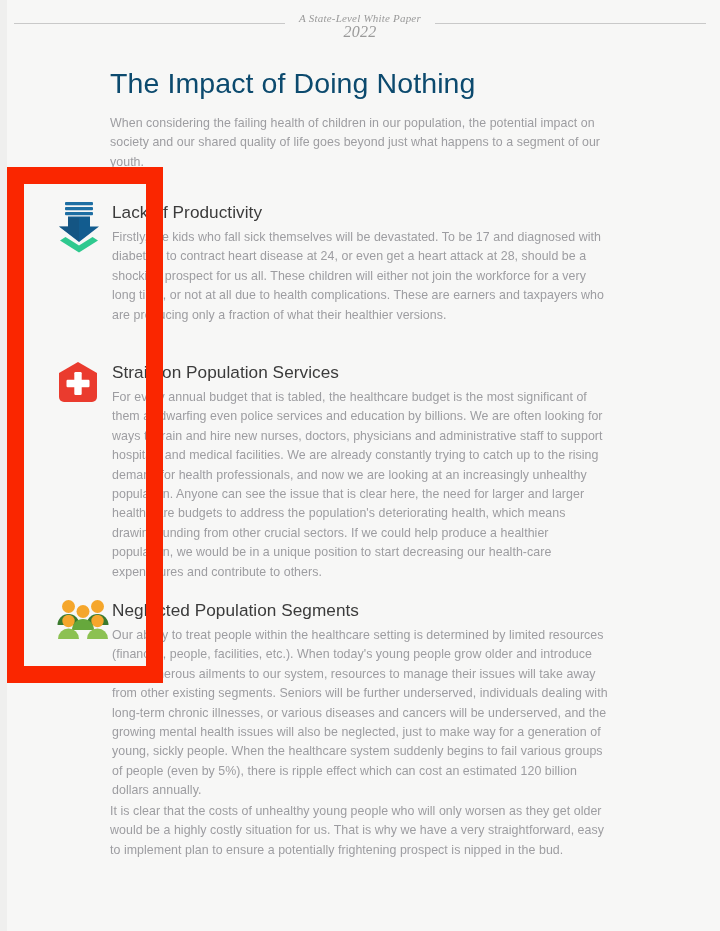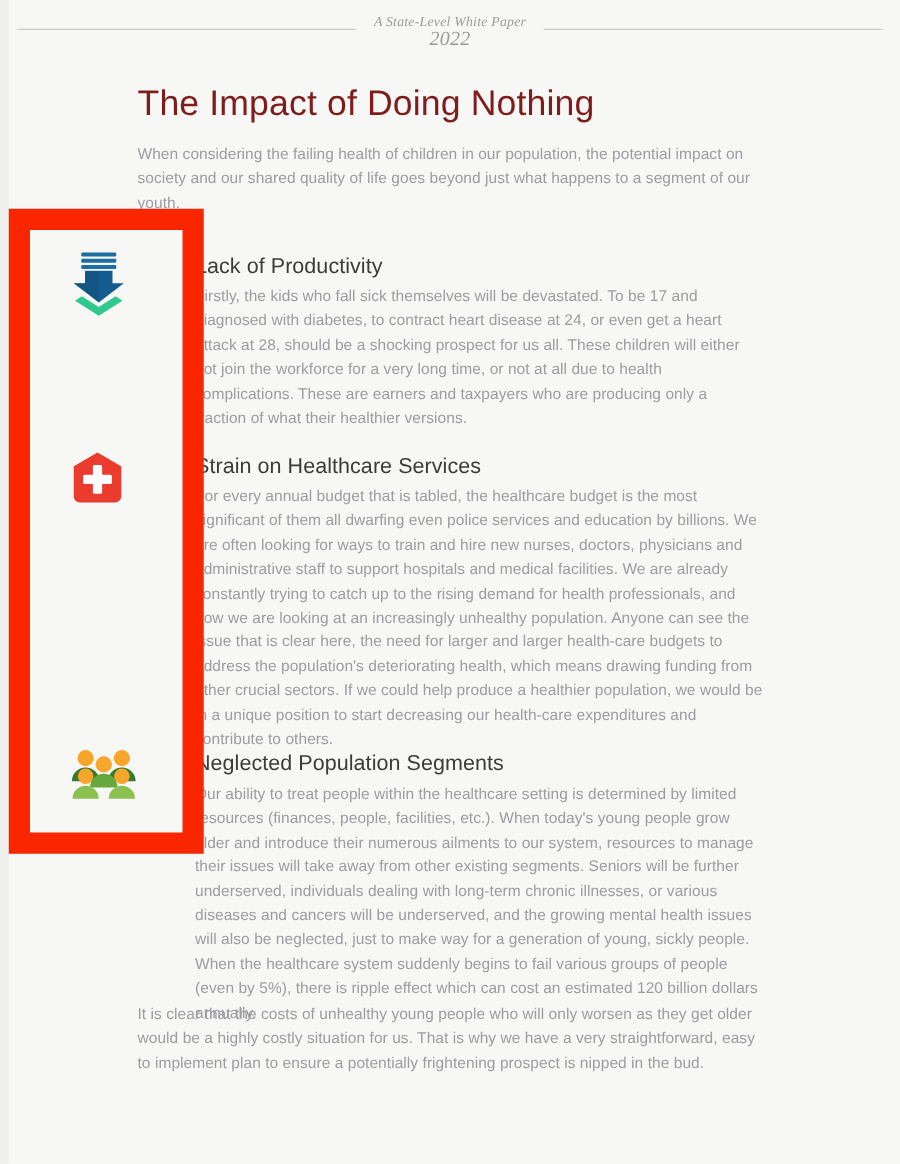--- a/index.html
+++ b/index.html
@@ -72,36 +72,35 @@
     left: 110px;
     top: 66px;
     width: 500px;
   }
   h1.title {
     margin: 0 0 14px 0;
     font-weight: 400;
     font-size: 28.5px;
     line-height: 34px;
     letter-spacing: .1px;
-    color: #7f1d1d;
+    color: #0c4a6e;
   }
   p.lede, p.body-copy {
     margin: 0;
     font-size: 12.4px;
     line-height: 19.4px;
     color: #9d9da1;
     letter-spacing: .05px;
   }
   p.lede { margin-bottom: 20px; }
 
   .section {
     position: relative;
     display: flex;
     align-items: flex-start;
-    gap: 44px;
   }
   .sec-icon {
     flex: 0 0 auto;
     width: 56px;
     margin-left: -54px;
     display: flex;
     justify-content: flex-start;
     align-items: flex-start;
   }
   .sec-text { flex: 1 1 auto; }
@@ -174,21 +173,21 @@
 
     <div class="section" id="section-2">
       <div class="sec-icon">
         <svg width="44" height="44" viewBox="0 0 44 44" aria-hidden="true">
           <path d="M22 1 L41 12 V36 a5 5 0 0 1 -5 5 H8 a5 5 0 0 1 -5 -5 V12 Z" fill="#ea3b2e"></path>
           <rect x="18.3" y="11" width="7.4" height="23" rx="1.2" fill="#ffffff"></rect>
           <rect x="10.5" y="18.8" width="23" height="7.4" rx="1.2" fill="#ffffff"></rect>
         </svg>
       </div>
       <div class="sec-text">
-        <h2 class="sec-heading">Strain on Healthcare Services</h2>
+        <h2 class="sec-heading">Strain on Population Services</h2>
         <p class="body-copy">For every annual budget that is tabled, the healthcare budget is the most significant of them all dwarfing even police services and education by billions. We are often looking for ways to train and hire new nurses, doctors, physicians and administrative staff to support hospitals and medical facilities. We are already constantly trying to catch up to the rising demand for health professionals, and now we are looking at an increasingly unhealthy population. Anyone can see the issue that is clear here, the need for larger and larger health-care budgets to address the population's deteriorating health, which means drawing funding from other crucial sectors. If we could help produce a healthier population, we would be in a unique position to start decreasing our health-care expenditures and contribute to others.</p>
       </div>
     </div>
 
     <div class="section" id="section-3">
       <div class="sec-icon">
         <svg width="54" height="42" viewBox="0 0 54 42" aria-hidden="true">
 
           <circle cx="12.5" cy="7.5" r="6.5" fill="#f5a62b"></circle>
           <path d="M1.5 26 a11 11 0 0 1 22 0 Z" fill="#3a7a2e"></path>

